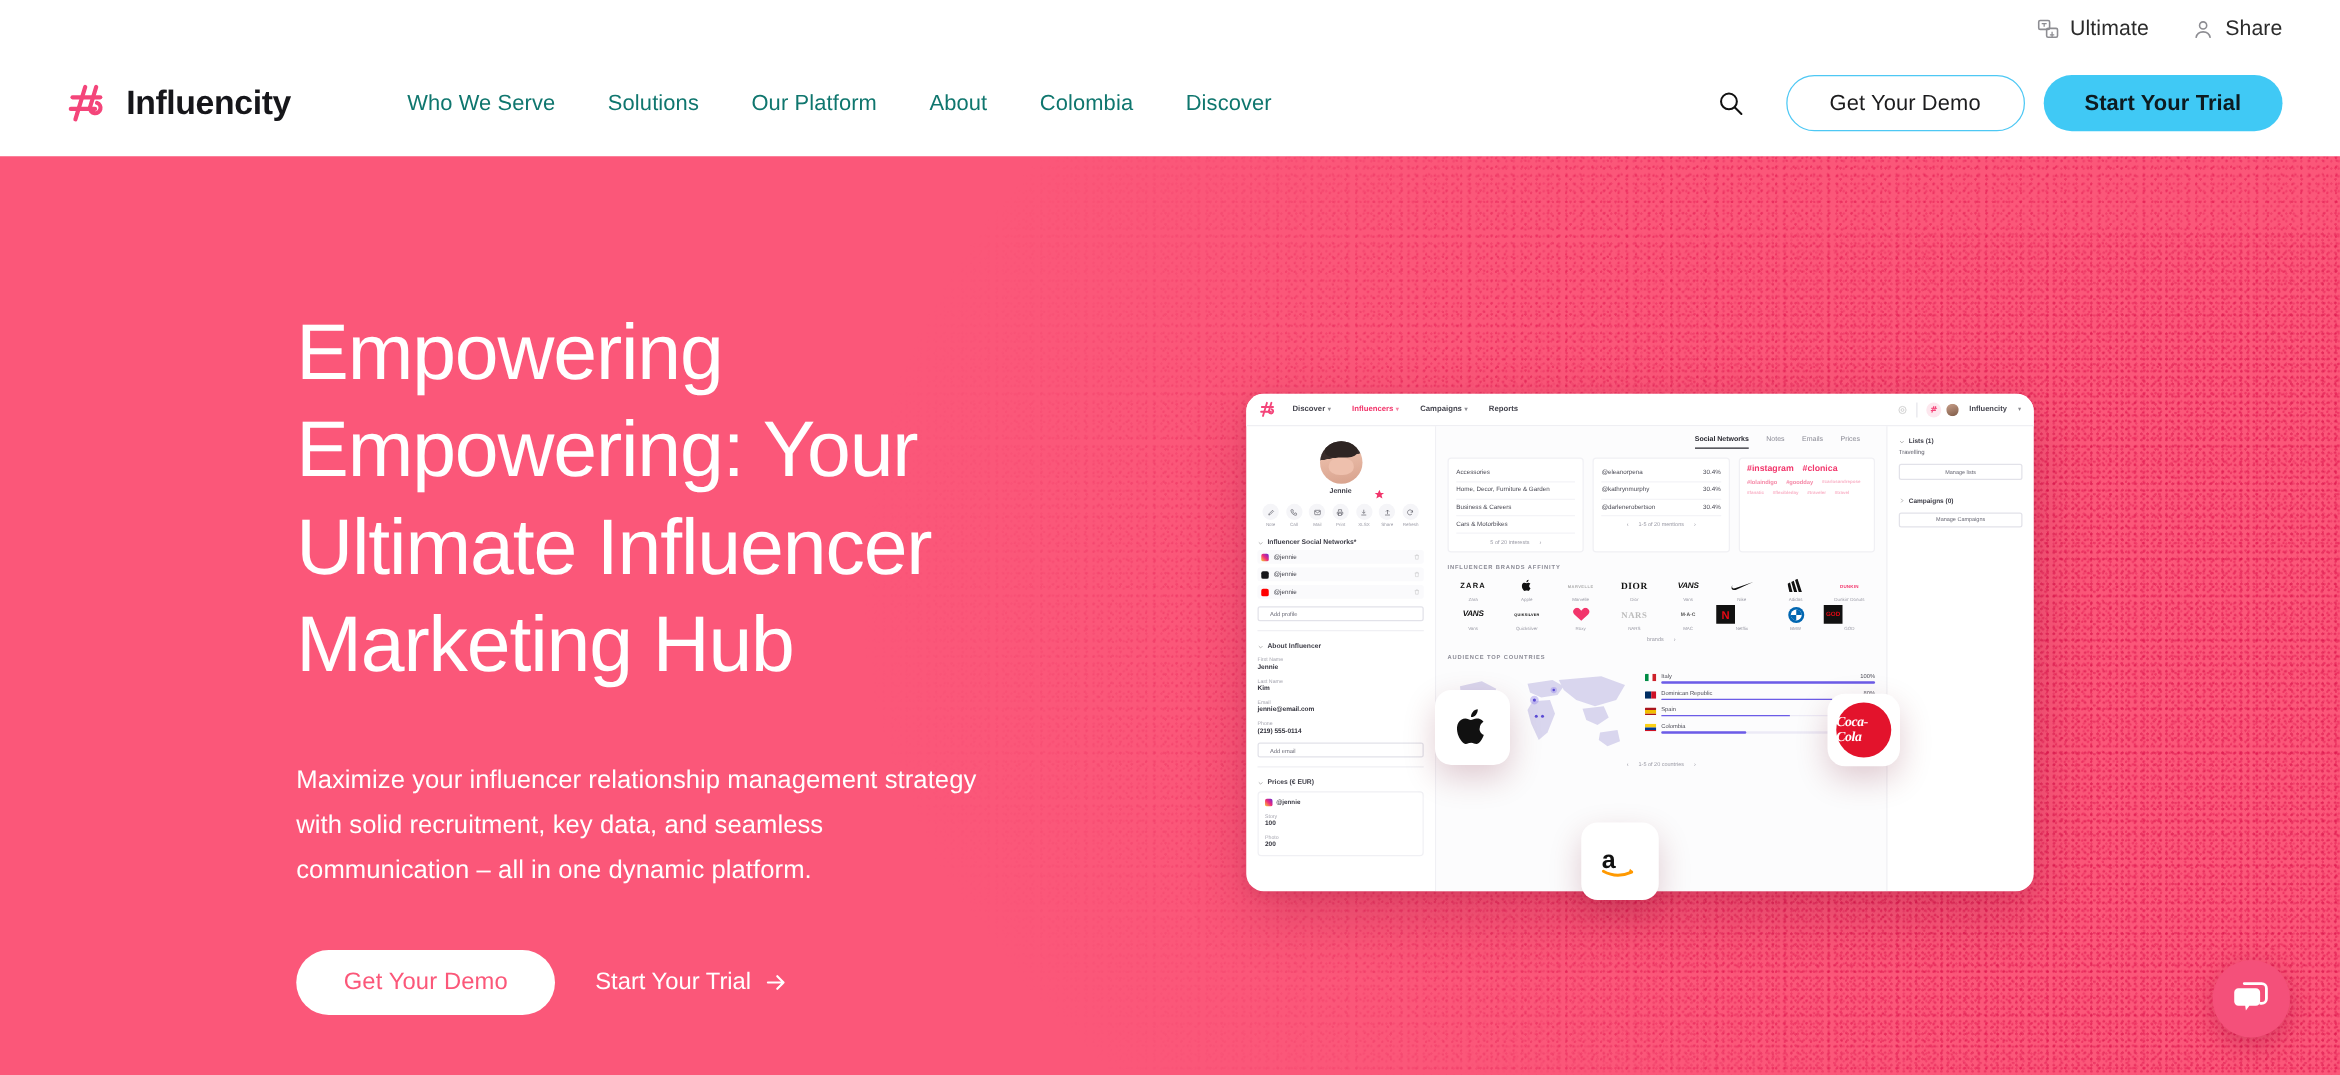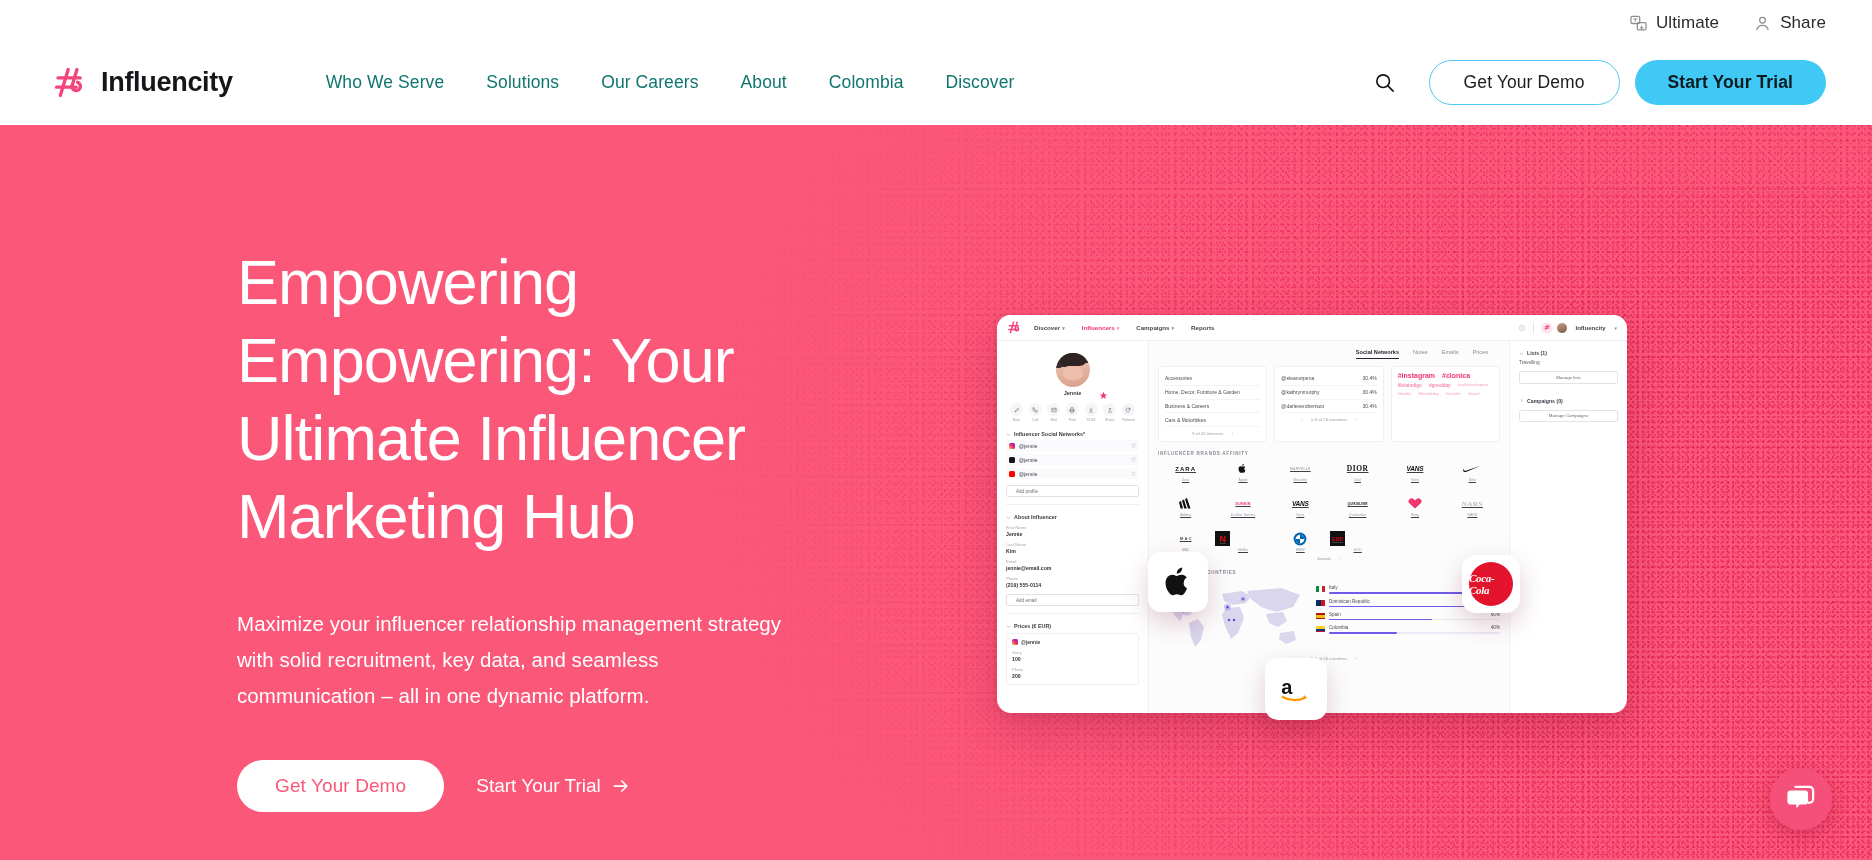--- a/index.html
+++ b/index.html
@@ -181,21 +181,21 @@
   .li { font-size: 5px; color: #4a4a55; padding: 3.4px 0; border-bottom: 1px solid #f4f4f7; }
   .li:last-child { border-bottom: none; }
   .li-row { display: flex; justify-content: space-between; font-size: 5px; color: #4a4a55; padding: 3.4px 0; border-bottom: 1px solid #f4f4f7; }
   .pager { display: flex; align-items: center; justify-content: center; gap: 8px; font-size: 4.4px; color: #9a9aa5; margin-top: 4px; }
   .tag-cloud { display: flex; flex-wrap: wrap; gap: 4px 7px; }
   .tg1 { font-size: 7px; font-weight: 700; color: #f2356b; }
   .tg2 { font-size: 4.6px; font-weight: 700; color: #f58aa8; }
   .tg3 { font-size: 3.6px; font-weight: 700; color: #f9b3c7; }
 
   .sect-title { font-size: 4.6px; letter-spacing: .7px; color: #8b8b96; font-weight: 600; margin: 9px 0 5px; }
-  .brands { display: grid; grid-template-columns: repeat(6, 1fr); gap: 14px 2px; text-decoration: underline; }
+  .brands { display: grid; grid-template-columns: repeat(8, 1fr); gap: 2px 2px; }
   .brand-cell { text-align: center; }
   .brand-logo { height: 15px; display: flex; align-items: center; justify-content: center; font-weight: 800; color: #111; }
   .brand-name { font-size: 3.6px; color: #9a9aa5; margin-top: 2px; }
 
   .geo { display: flex; gap: 8px; margin-top: 4px; }
   .worldmap { width: 150px; height: 72px; position: relative; }
   .ctry { display: flex; align-items: center; gap: 4px; margin-top: 5px; }
   .flag { width: 9px; height: 6px; border-radius: .5px; overflow: hidden; display:flex; flex-shrink:0; }
   .ctry-main { flex: 1; }
   .ctry-top { display: flex; justify-content: space-between; font-size: 4.6px; color: #4a4a55; }
@@ -266,21 +266,21 @@
           <path d="M5 25 L26 25"></path>
         </g>
         <path d="M21.5 24 a4.6 4.6 0 1 0 6.2 -4.2" stroke="#f4457a" stroke-width="3.6" fill="none" stroke-linecap="round"></path>
       </svg>
       <span class="brand-text">Influencity</span>
     </div>
 
     <div class="nav-links">
       <div class="nav-link">Who We Serve</div>
       <div class="nav-link">Solutions</div>
-      <div class="nav-link">Our Careers</div>
+      <div class="nav-link">Our Platform</div>
       <div class="nav-link">About</div>
       <div class="nav-link">Colombia</div>
       <div class="nav-link">Discover</div>
     </div>
 
     <div class="nav-right">
       <div class="search-btn">
         <svg width="23" height="23" viewBox="0 0 24 24" fill="none" stroke="currentColor" stroke-width="1.7" stroke-linecap="round">
           <circle cx="10.6" cy="10.6" r="6.6"></circle>
             <path d="M15.6 15.6 L21 21"></path>

